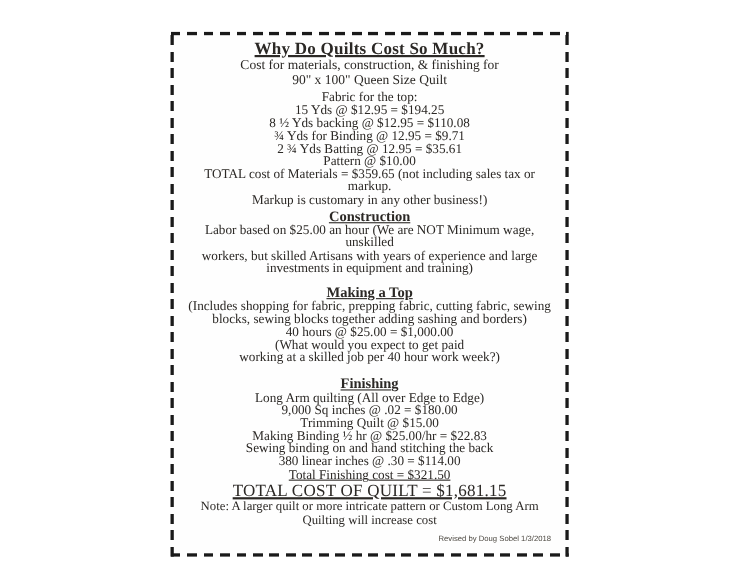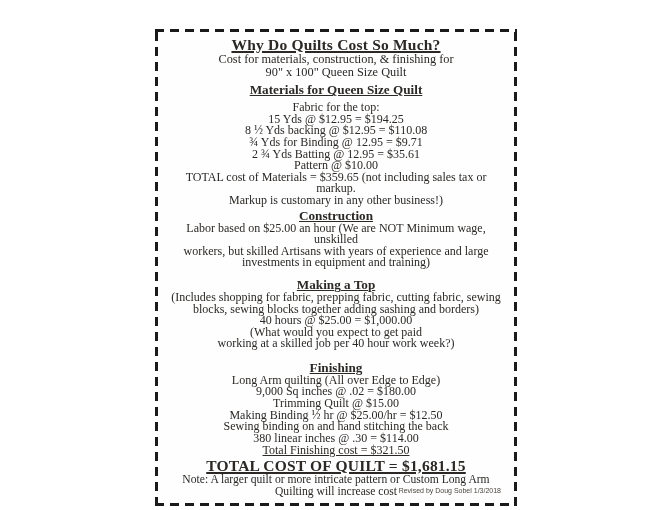--- a/index.html
+++ b/index.html
@@ -51,21 +51,21 @@
   .line { font-size: 12px; line-height: 11.6px; }
   .first-of-group { margin-top: 5px; }
   .fin-total {
     font-size: 12px; line-height: 12.5px;
     font-weight: normal;
     text-decoration: underline;
     text-decoration-thickness: 1.3px;
   }
   .grand-total {
     font-size: 15.5px; line-height: 17px;
-    font-weight: bold;
+    font-weight: normal;
     text-decoration: underline;
     text-decoration-thickness: 1.6px;
     letter-spacing: 0.2px;
   }
   .note { font-size: 11.6px; line-height: 11.8px; font-family: Liberation Serif, serif; }
   .footer {
     position: absolute;
     right: 16px; bottom: 12px;
     font-family: "Liberation Sans", sans-serif;
     font-size: 7px;
@@ -74,21 +74,20 @@
 </style>
 </head>
 <body>
 
 <div class="doc">
 
   <div class="title">Why Do Quilts Cost So Much?</div>
   <div class="subtitle">Cost for materials, construction, &amp; finishing for</div>
   <div class="subtitle">90" x 100" Queen Size Quilt</div>
 
-  <div class="h2 materials">Materials for Queen Size Quilt</div>
   <div class="line first-of-group">Fabric for the top:</div>
   <div class="line">15 Yds @ $12.95 = $194.25</div>
   <div class="line">8 ½ Yds backing @ $12.95 = $110.08</div>
   <div class="line">¾ Yds for Binding @ 12.95 = $9.71</div>
   <div class="line">2 ¾ Yds Batting @ 12.95 = $35.61</div>
   <div class="line">Pattern @ $10.00</div>
   <div class="line">TOTAL cost of Materials = $359.65 (not including sales tax or markup.</div>
   <div class="line">Markup is customary in any other business!)</div>
 
   <div class="h2 construction">Construction</div>
@@ -100,21 +99,21 @@
   <div class="line">(Includes shopping for fabric, prepping fabric, cutting fabric, sewing</div>
   <div class="line">blocks, sewing blocks together adding sashing and borders)</div>
   <div class="line">40 hours @ $25.00 = $1,000.00</div>
   <div class="line">(What would you expect to get paid</div>
   <div class="line">working at a skilled job per 40 hour work week?)</div>
 
   <div class="h2 finishing">Finishing</div>
   <div class="line">Long Arm quilting (All over Edge to Edge)</div>
   <div class="line">9,000 Sq inches @ .02 = $180.00</div>
   <div class="line">Trimming Quilt @ $15.00</div>
-  <div class="line">Making Binding ½ hr @ $25.00/hr = $12.50</div>
+  <div class="line">Making Binding ½ hr @ $25.00/hr = $22.83</div>
   <div class="line">Sewing binding on and hand stitching the back</div>
   <div class="line">380 linear inches @ .30 = $114.00</div>
   <div class="fin-total">Total Finishing cost = $321.50</div>
 
   <div class="grand-total">TOTAL COST OF QUILT = $1,681.15</div>
   <div class="note">Note: A larger quilt or more intricate pattern or Custom Long Arm</div>
   <div class="note">Quilting will increase cost</div>
 
   <div class="footer">Revised by Doug Sobel 1/3/2018</div>
 </div>

